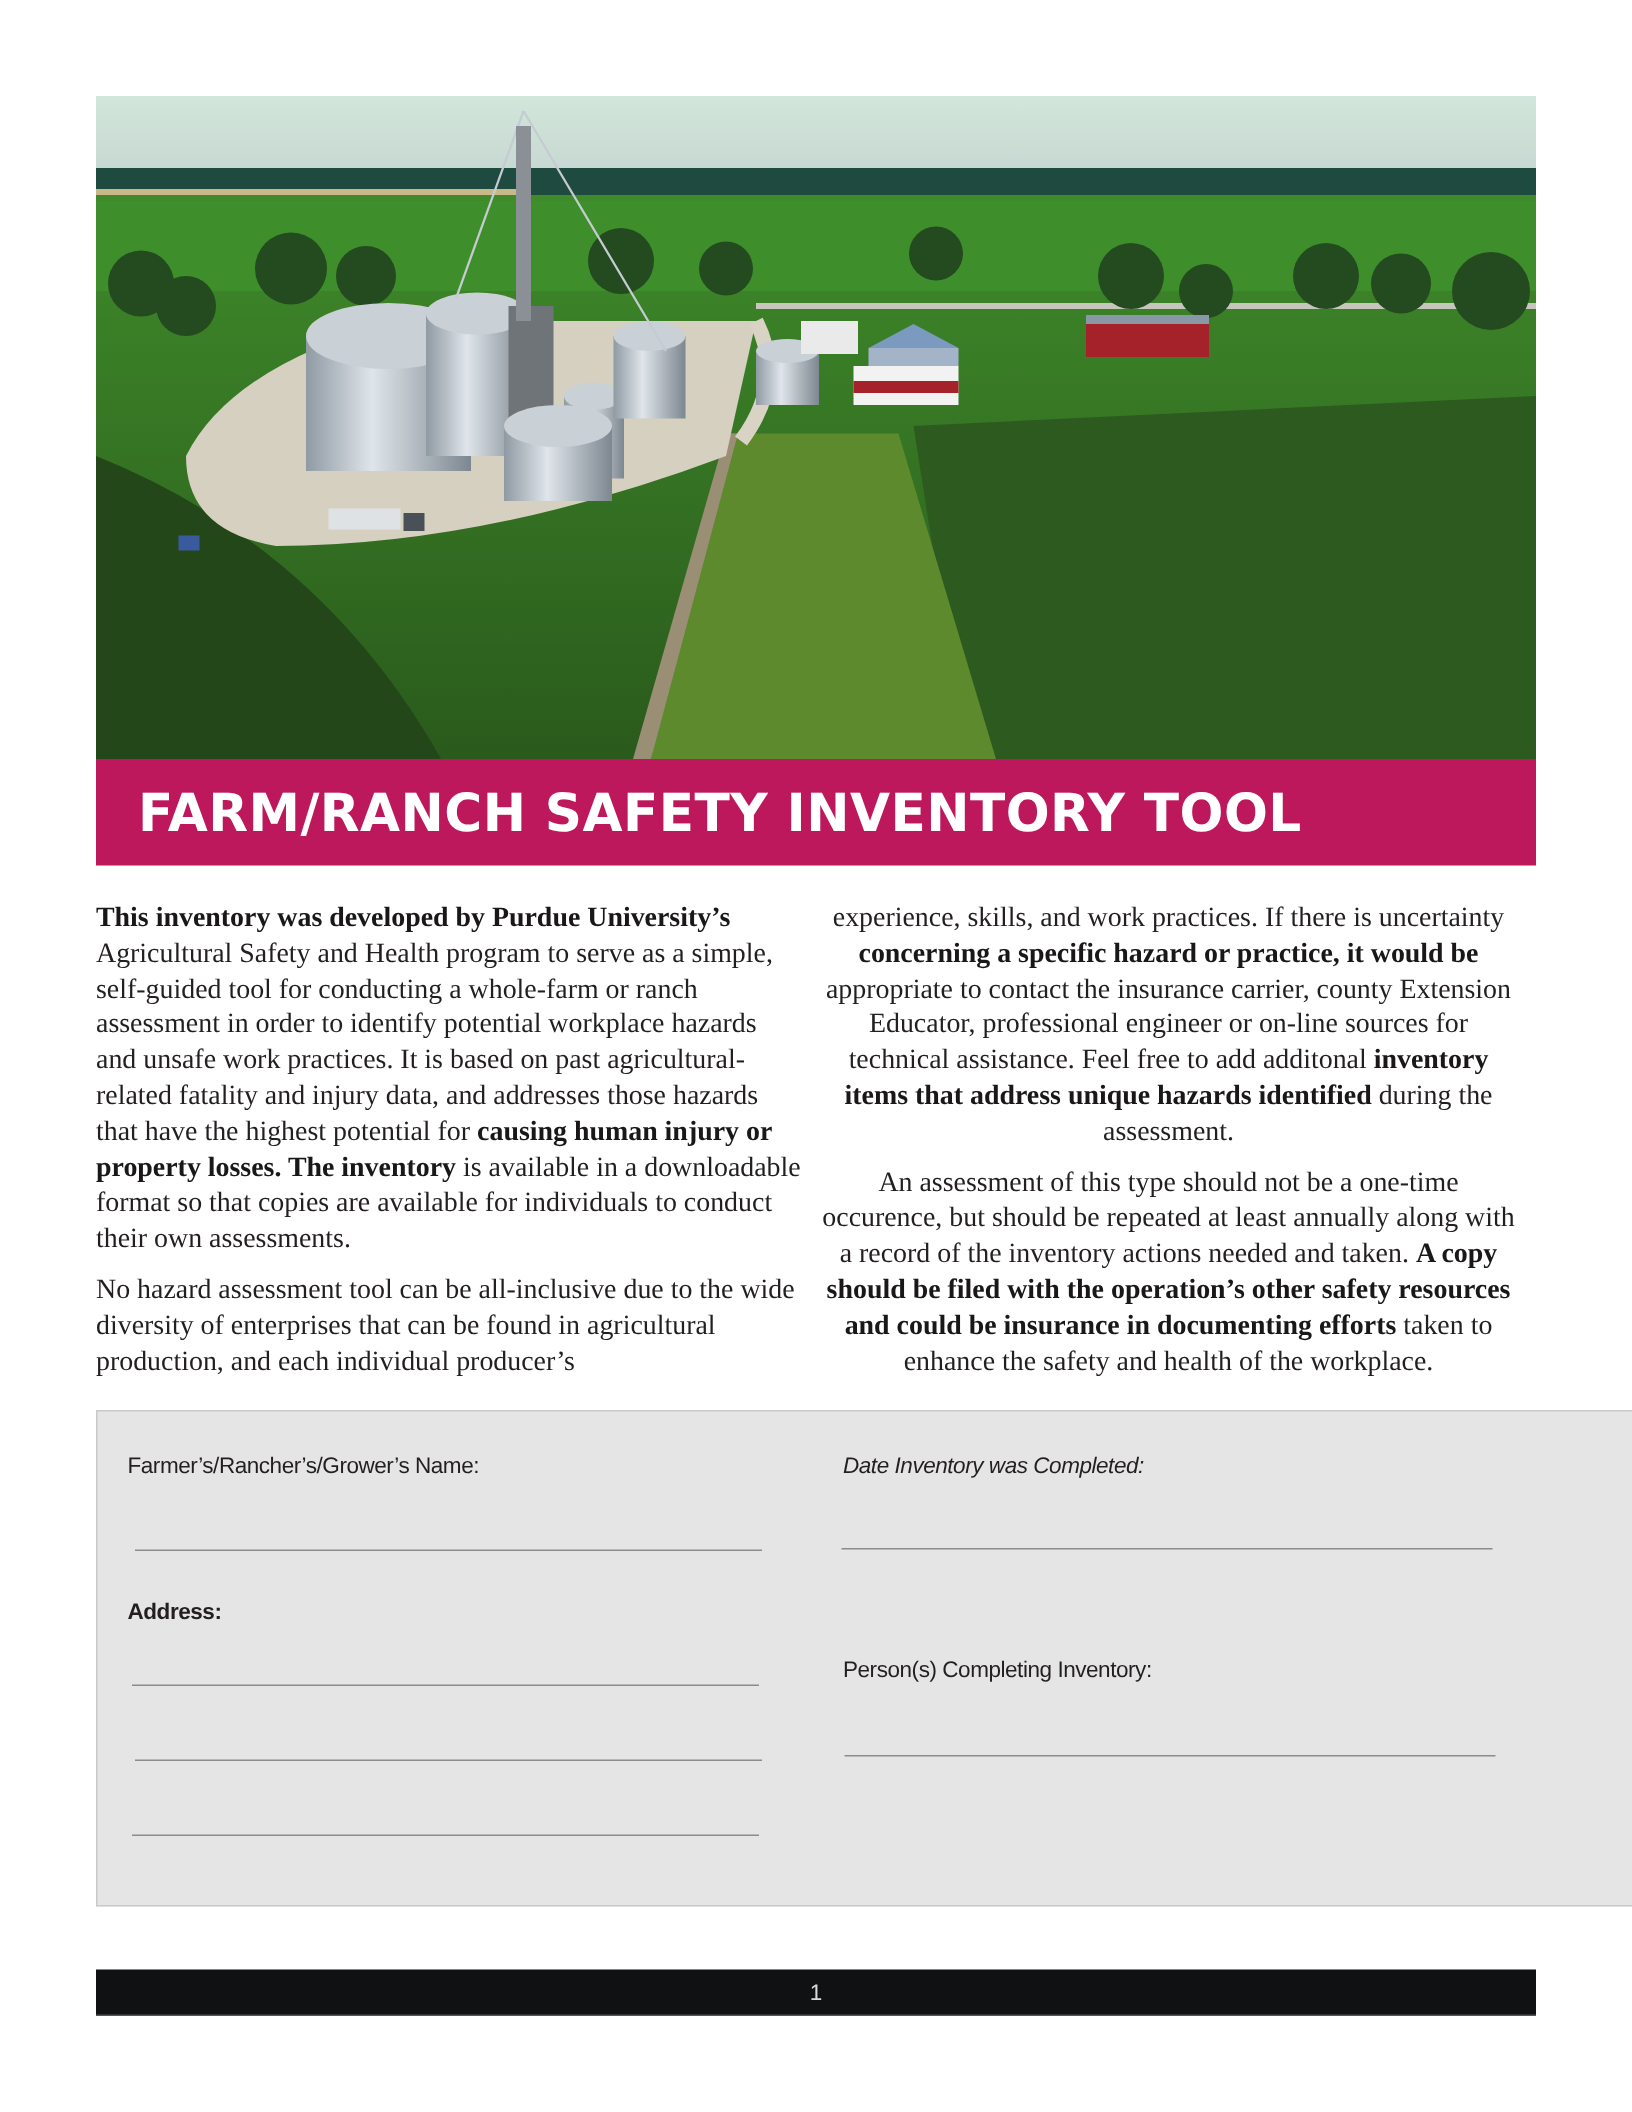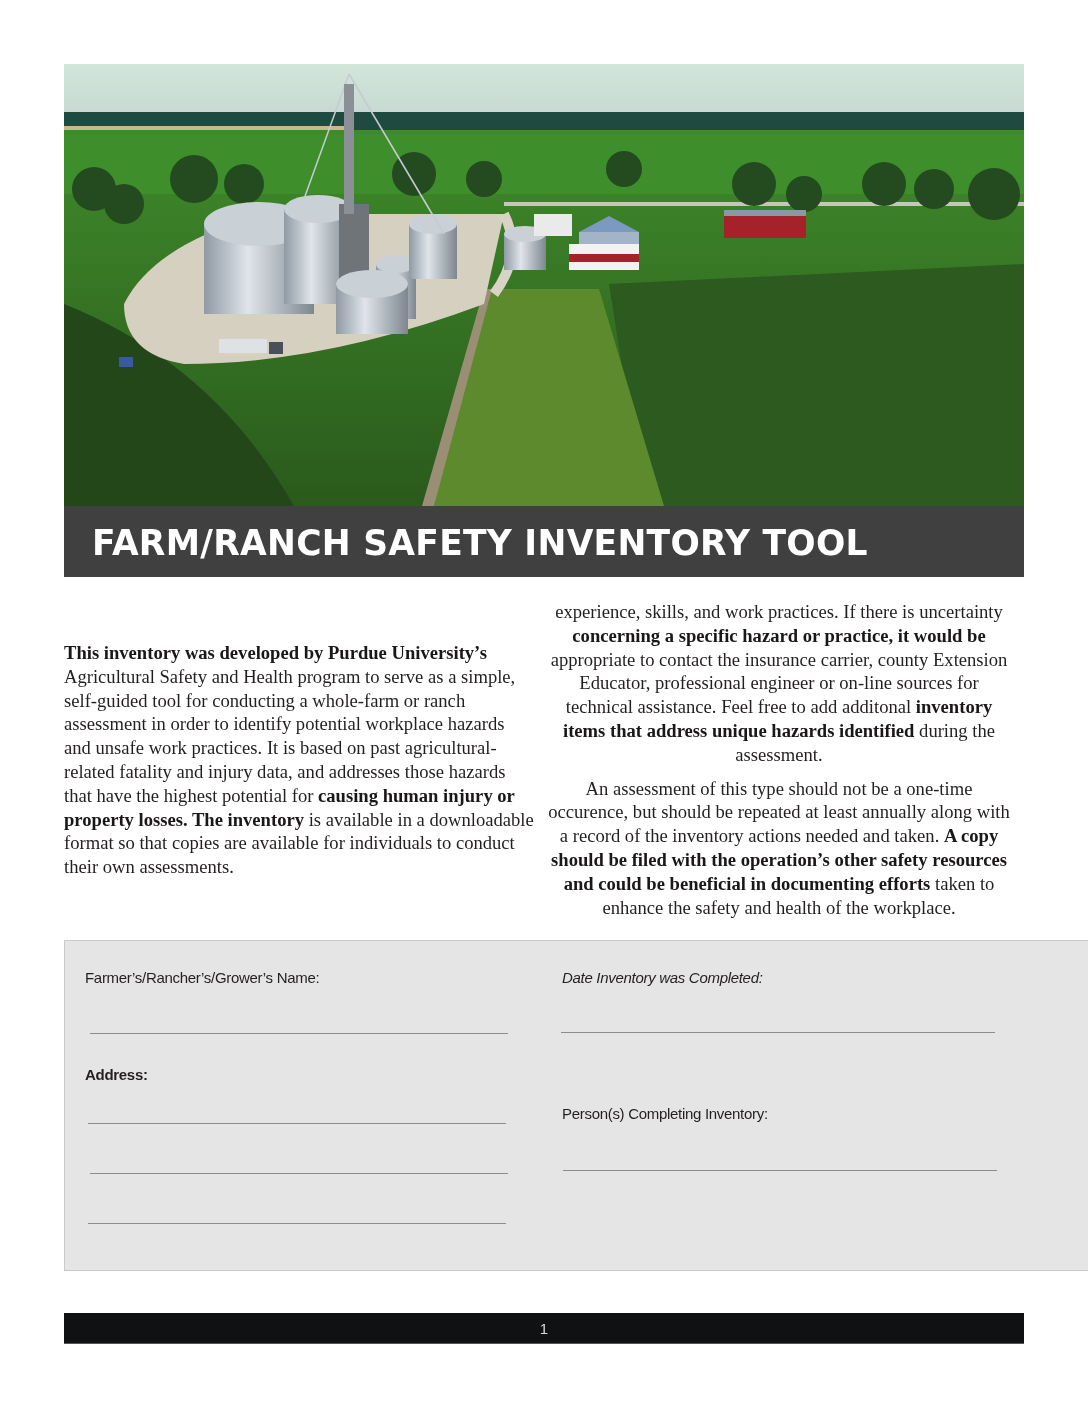--- a/index.html
+++ b/index.html
@@ -7,32 +7,32 @@
     width:1088px; height:1408px; background:#ffffff; position:relative; overflow:hidden;
     font-family:"Liberation Serif", serif; color:#231f20;
   }
   .hero {
     position:absolute; left:64px; top:64px; width:960px; height:442px; overflow:hidden;
     background:#2f5a1e;
   }
   .hero svg { display:block; width:960px; height:442px; }
   .banner {
     position:absolute; left:64px; top:506px; width:960px; height:71px;
-    background:#404040; box-sizing:border-box; padding-left:28px;
+    background:#be185d; box-sizing:border-box; padding-left:28px;
     display:flex; align-items:center;
   }
   .banner-title {
     font-family:"DejaVu Sans", sans-serif; color:#ffffff; font-size:35px;
     font-weight:600; letter-spacing:0.3px; margin-top:2px; transform:scaleX(0.985); transform-origin:left;
   }
   .col {
     position:absolute; top:600px; font-size:18.6px; line-height:23.8px;
     color:#231f20;
   }
-  .col.left { left:64px; width:470px;margin-top:41px; }
+  .col.left { left:64px; width:470px; }
   .col.right { left:544px; width:470px;text-align:center; }
   .col p { margin:0 0 10px 0; }
   .col b { font-weight:700; color:#1a1718; }
   .form-box {
     position:absolute; left:64px; top:940px; width:1036px; height:331px;
     background:#e5e5e5; border:1.5px solid #c8c9c9; box-sizing:border-box;
   }
   .form-label {
     position:absolute; font-family:"Liberation Sans", sans-serif; font-size:15px;
     color:#231f20; letter-spacing:-0.3px;
@@ -135,25 +135,26 @@
     <rect x="55" y="293" width="14" height="10" fill="#3a5aa0"></rect>
   </svg>
 </div>
 
 <div class="banner">
   <span class="banner-title">FARM/RANCH SAFETY INVENTORY TOOL</span>
 </div>
 
 <div class="col left">
   <p><b>This inventory was developed by Purdue University’s</b><span> Agricultural Safety and Health program to serve as a simple, self-guided tool for conducting a whole-farm or ranch assessment in order to identify potential workplace hazards and unsafe work practices. It is based on past agricultural-related fatality and injury data, and addresses those hazards that have the highest potential for </span><b>causing human injury or property losses. The inventory</b><span> is available in a downloadable format so that copies are available for individuals to conduct their own assessments.</span></p>
+  <p><span>No hazard assessment tool can be all-inclusive due to the wide diversity of enterprises that can be found in agricultural production, and each individual producer’s</span></p>
 </div>
 
 <div class="col right">
   <p><span>experience, skills, and work practices. If there is uncertainty </span><b>concerning a specific hazard or practice, it would be</b><span> appropriate to contact the insurance carrier, county Extension Educator, professional  engineer or on-line sources for technical assistance. Feel free to add additonal </span><b>inventory items that address unique hazards identified</b><span> during the assessment.</span></p>
-  <p><span>An assessment of this type should not be a one-time occurence, but should be repeated at least annually along with a record of the inventory actions needed and taken. </span><b>A copy should be filed with the operation’s other safety resources and could be beneficial in documenting efforts</b><span> taken to enhance the safety and health of the workplace.</span></p>
+  <p><span>An assessment of this type should not be a one-time occurence, but should be repeated at least annually along with a record of the inventory actions needed and taken. </span><b>A copy should be filed with the operation’s other safety resources and could be insurance in documenting efforts</b><span> taken to enhance the safety and health of the workplace.</span></p>
 </div>
 
 <div class="form-box">
   <span class="form-label" style="left:20px; top:28px;">Farmer’s/Rancher’s/Grower’s Name:</span>
   <div class="form-line" style="left:25px; top:92px; width:418px;"></div>
 
   <span class="form-label" style="left:497px; top:28px;font-style:italic;">Date Inventory was Completed:</span>
   <div class="form-line" style="left:496px; top:91px; width:434px;"></div>
 
   <span class="form-label" style="left:20px; top:125px;font-weight:bold;">Address:</span>

